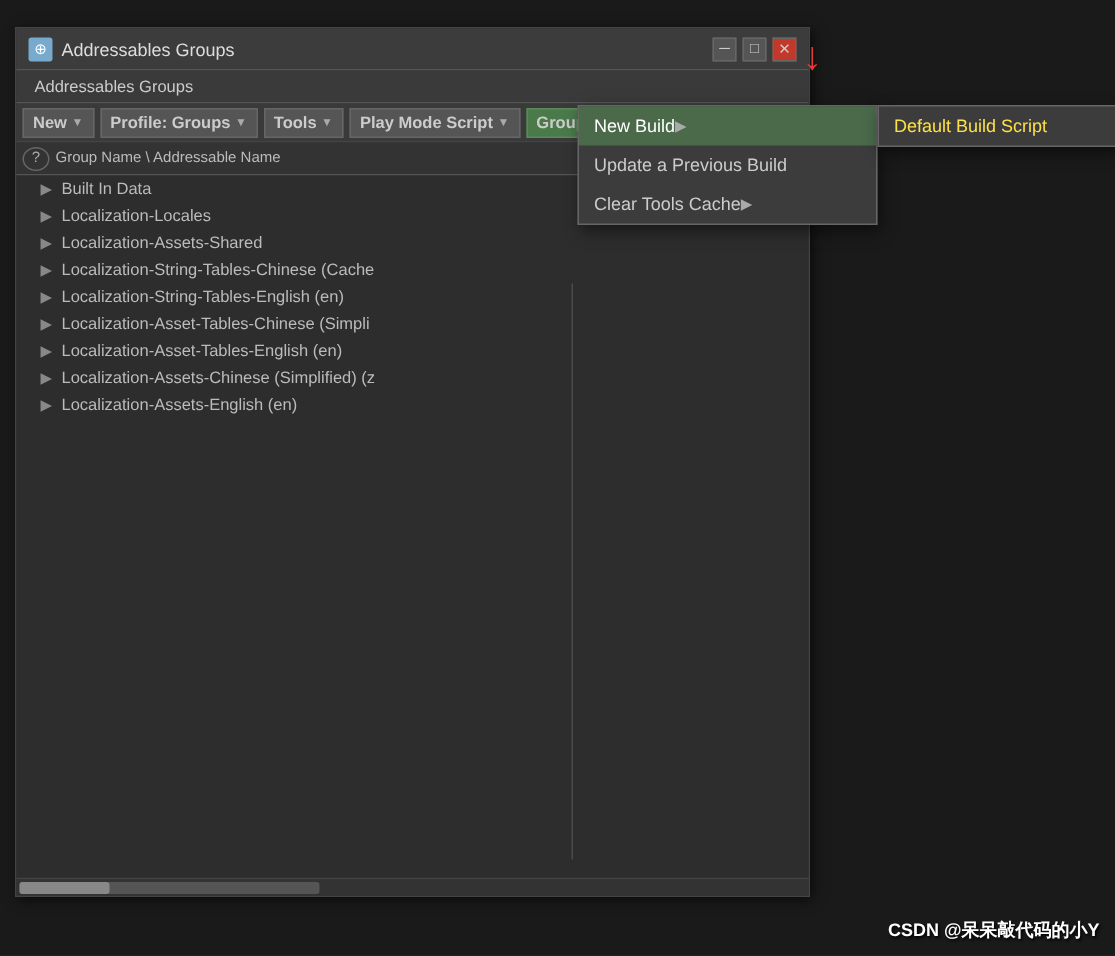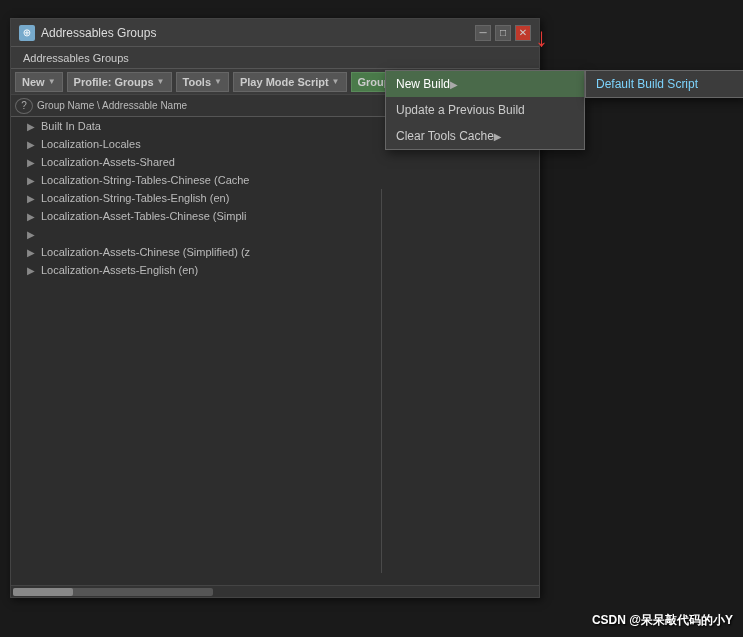--- a/index.html
+++ b/index.html
@@ -269,21 +269,21 @@
       border: 1px solid #666;
       z-index: 10;
       box-shadow: 2px 4px 10px rgba(0,0,0,0.5);
     }
     .submenu-item {
       height: 26px;
       display: flex;
       align-items: center;
       padding: 13px 10px;
       font-size: 12px;
-      color: #7dd3fc;
+      color: #fde047;
       cursor: pointer;
     }
 
     .window-content {
       display: flex;
       flex-direction: column;
       height: calc(100% - 28px);
     }
 
     
@@ -383,20 +383,21 @@
         <div class="tree-item" style="padding-left: 16px;">
           <span class="tree-arrow">▶</span>
           <span>Localization-String-Tables-English (en)</span>
         </div>
         <div class="tree-item" style="padding-left: 16px;">
           <span class="tree-arrow">▶</span>
           <span>Localization-Asset-Tables-Chinese (Simpli</span>
         </div>
         <div class="tree-item" style="padding-left: 16px;">
           <span class="tree-arrow">▶</span>
+          <span>Localization-Asset-Tables-English (en)</span>
         </div>
         <div class="tree-item" style="padding-left: 16px;">
           <span class="tree-arrow">▶</span>
           <span>Localization-Assets-Chinese (Simplified) (z</span>
         </div>
         <div class="tree-item" style="padding-left: 16px;">
           <span class="tree-arrow">▶</span>
           <span>Localization-Assets-English (en)</span>
         </div>
       </div>

